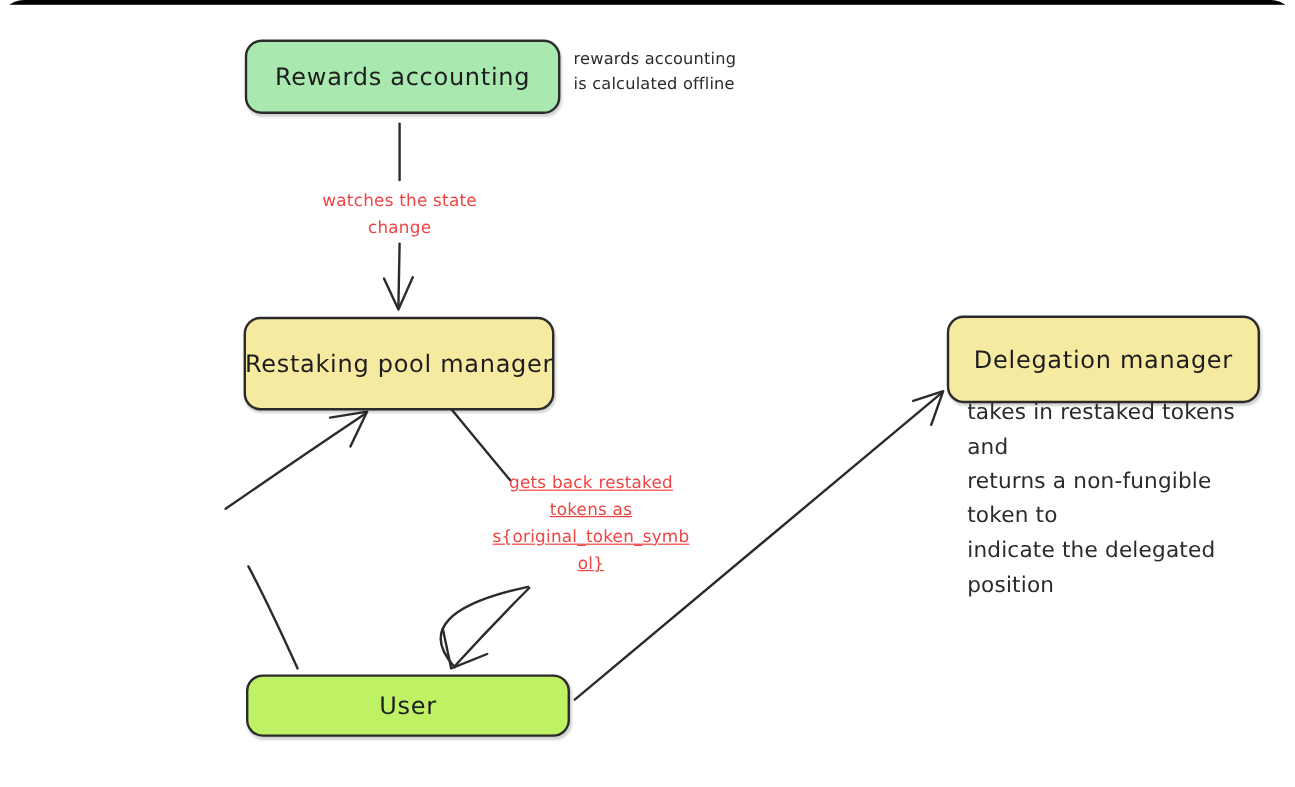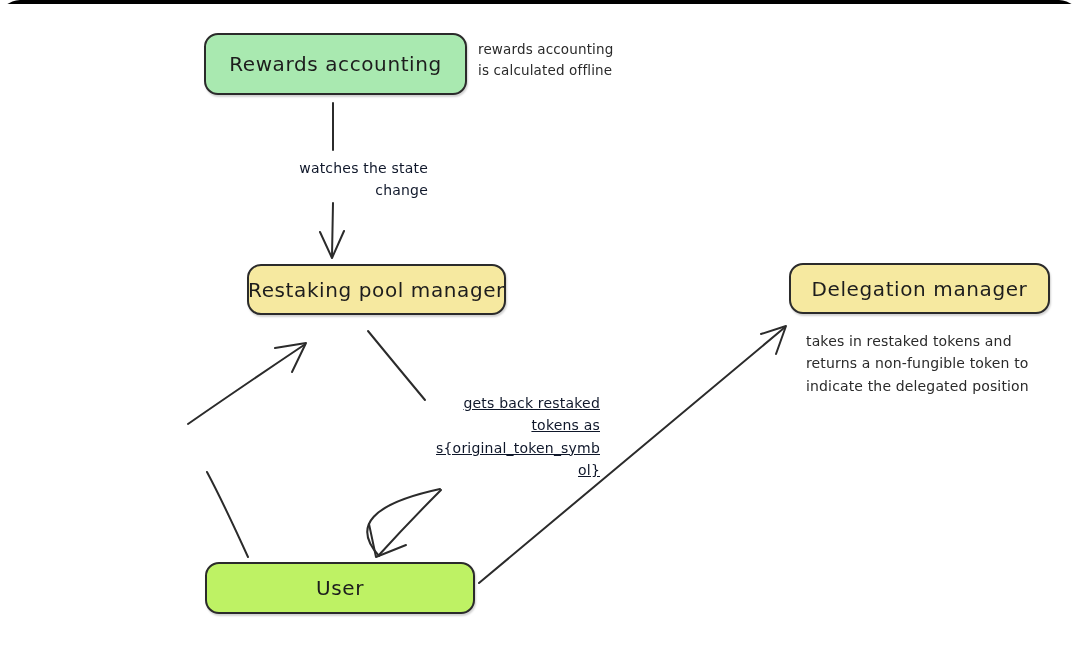--- a/index.html
+++ b/index.html
@@ -64,58 +64,57 @@
     left: 204px;
     top: 33px;
     width: 263px;
     height: 62px;
     background: #a9e9b0;
   }
   #node-restaking-pool-manager {
     left: 203px;
     top: 264px;
     width: 259px;
-    height: 51px;
+    height: 78px;
     background: #f6e9a0;
-    margin-left: 44px;
   }
   #node-delegation-manager {
     left: 789px;
     top: 263px;
     width: 261px;
-    height: 51px;
+    height: 73px;
     background: #f6e9a0;
   }
   #node-user {
     left: 205px;
     top: 562px;
     width: 270px;
     height: 52px;
     background: #bef264;
   }
   .annotation {
     position: absolute;
     font-family: "DejaVu Sans", sans-serif;
     font-size: 13.5px;
     line-height: 1.55;
     color: #2a2a2a;
     white-space: pre-line;
     letter-spacing: 0.15px;
   }
   #ann-rewards { left: 478px; top: 39px; width: 210px; }
   #ann-pool    { left: 473px; top: 280px; width: 200px; }
-  #ann-deleg   { left: 806px; top: 330px; width: 248px; font-size: 14px; line-height: 1.6; }
+  #ann-deleg   { left: 806px; top: 330px; width: 248px; font-size: 18px; line-height: 1.6; }
 
   .edge-label {
     position: absolute;
     font-family: "DejaVu Sans", sans-serif;
     font-size: 14px;
     line-height: 1.6;
-    color: #0f172a;
-    text-align: right;
+    color: #ef4444;
+    text-align: center;
     white-space: pre-line;
     letter-spacing: 0.2px;
   }
   #lbl-watches   { left: 238px; top: 157px; width: 190px; }
   #lbl-restakes  { left: 95px;  top: 420px; width: 210px; }
   #lbl-getsback  { left: 385px; top: 392px; width: 215px; text-decoration: underline; }
 </style>
 </head>
 <body>
 

